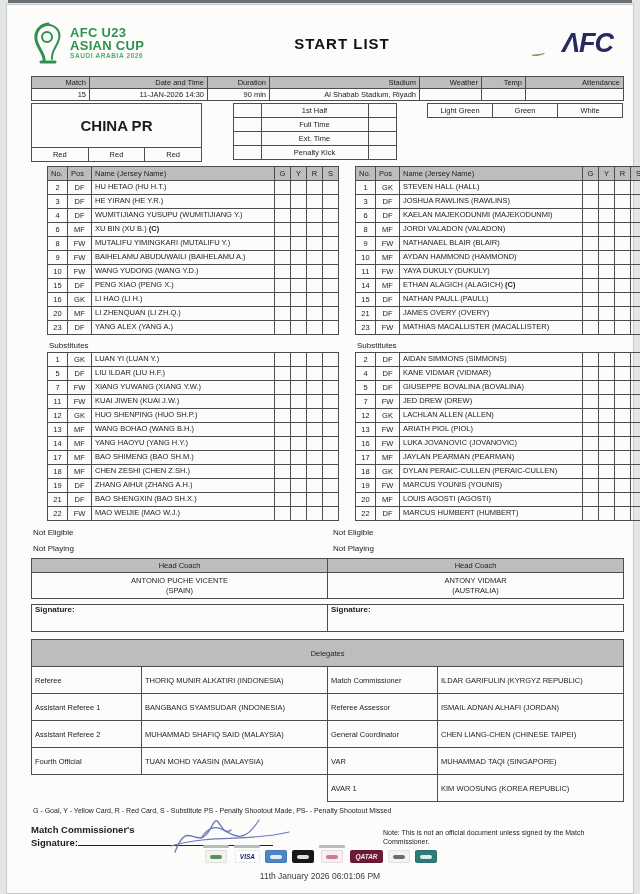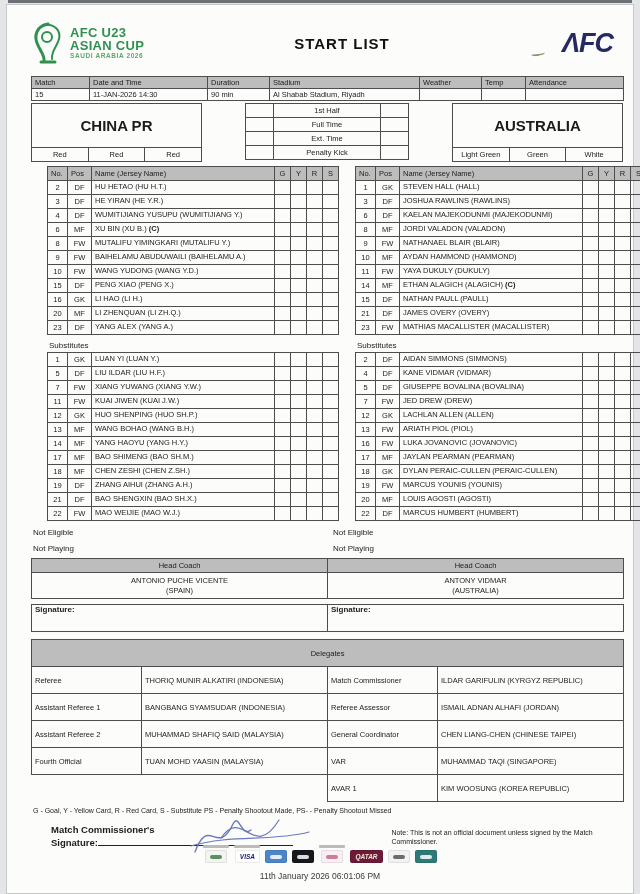--- a/index.html
+++ b/index.html
@@ -27,21 +27,21 @@
   .afc-swoosh { position:absolute; left:58px; bottom:3px; width:14px; height:5px;
                 border-bottom:2px solid #8a9b6e; border-radius:50%; transform:rotate(-8deg); }
 
   
   table { border-collapse:collapse; table-layout:fixed; font-size:7.5px; }
   td, th { border:1px solid #4d4d4d; padding:0 3px; height:14px; overflow:hidden;
            white-space:nowrap; font-weight:normal; text-align:left; }
   .hd { background:#bdbdbd; text-align:center; }
 
   .info-tbl { width:592px; margin-top:7px; }
-  .info-tbl td { height:12px; text-align:left; }
+  .info-tbl td { height:12px; text-align:right; }
 
   
   .teamscore { display:flex; margin-top:2px; align-items:flex-start; }
   .team-tbl { width:171px; }
   .team-name-cell { height:44px; text-align:center; font-size:15px; font-weight:bold; white-space:nowrap; }
   .kit-cell { text-align:center; height:14px; }
   .mid-gap { flex:1; }
   .period-tbl { width:164px; }
   .period-tbl .score { width:28px; }
   .period-tbl .plabel { text-align:center; }
@@ -67,21 +67,21 @@
   .sig-tbl td { height:27px; vertical-align:top; font-weight:bold; font-size:8px; }
 
   
   .dele-tbl { margin-top:7px; }
   .dele-tbl td { height:27px; }
   .dele-tbl td.blank { border:none; background:transparent; }
   .legend { font-size:7px; margin:5px 0 0 2px; color:#222; }
 
   
   .comm { display:flex; margin-top:10px; align-items:flex-start; }
-  .comm-left { width:330px; position:relative;margin-left:20px; }
+  .comm-left { width:330px; position:relative; }
   .comm-label { font-weight:bold; font-size:9.5px; line-height:1.3; }
   .sigline { display:inline-block; width:195px; border-bottom:1px solid #222; height:10px; }
   .scribble { position:absolute; left:130px; top:-16px; }
   .comm-note { width:240px; font-size:7px; line-height:1.35; color:#222; margin-left:22px; margin-top:4px; }
 
   
   .sponsors { position:absolute; bottom:30px; left:0; right:0; display:flex;
               justify-content:center; align-items:flex-end; gap:5px; }
   .sponsor { display:flex; flex-direction:column; align-items:center; gap:2px; }
   .topline { width:26px; height:3px; background:#b9bdb9; border-radius:1px; }
@@ -186,23 +186,20 @@
             <tr>
               <td class="score"></td>
               <td class="plabel">Penalty Kick</td>
               <td class="score"></td>
             </tr>
           </tbody>
     </table>
     <div class="mid-gap"></div>
     <table class="team-tbl">
       <tbody>
-        <tr>
-              <td colspan="3" class="team-name-cell">AUSTRALIA</td>
-            </tr>
         <tr>
               <td class="kit-cell" style="width: 65px;">Light Green</td>
               <td class="kit-cell" style="width: 65px;">Green</td>
               <td class="kit-cell" style="width: 65px;">White</td>
             </tr>
       </tbody>
     </table>
   </div>
 
   <div class="rosters">

